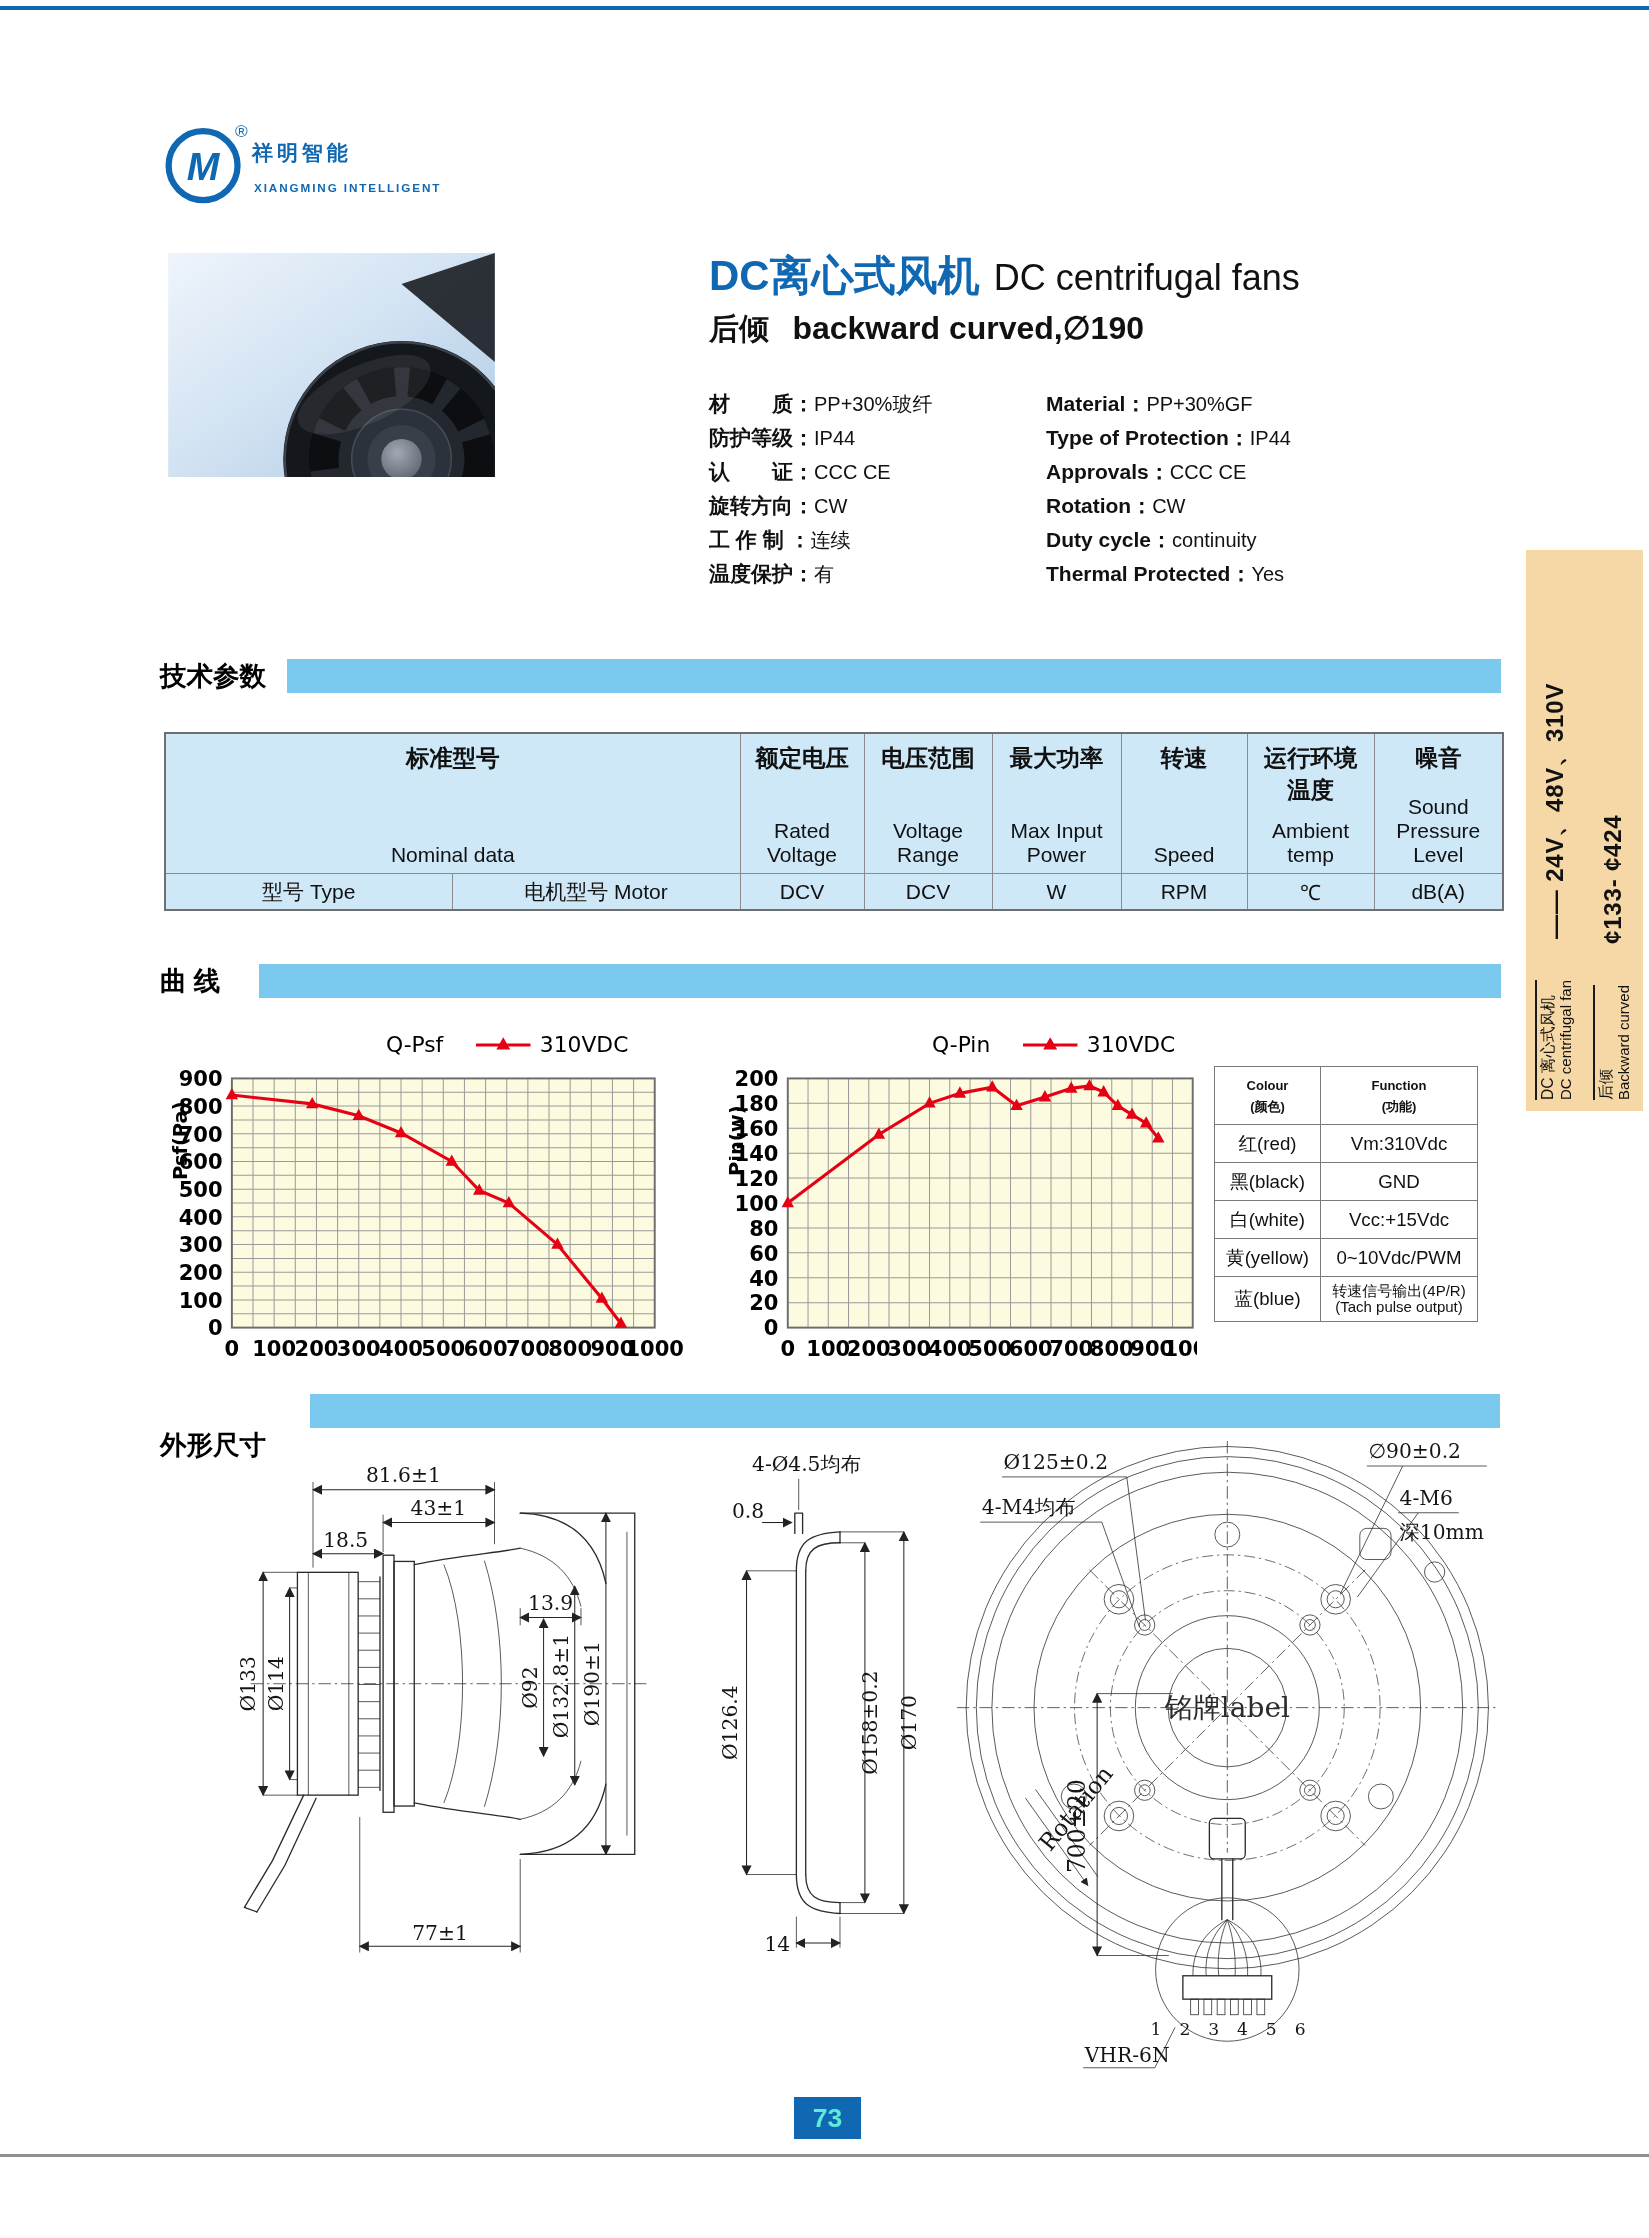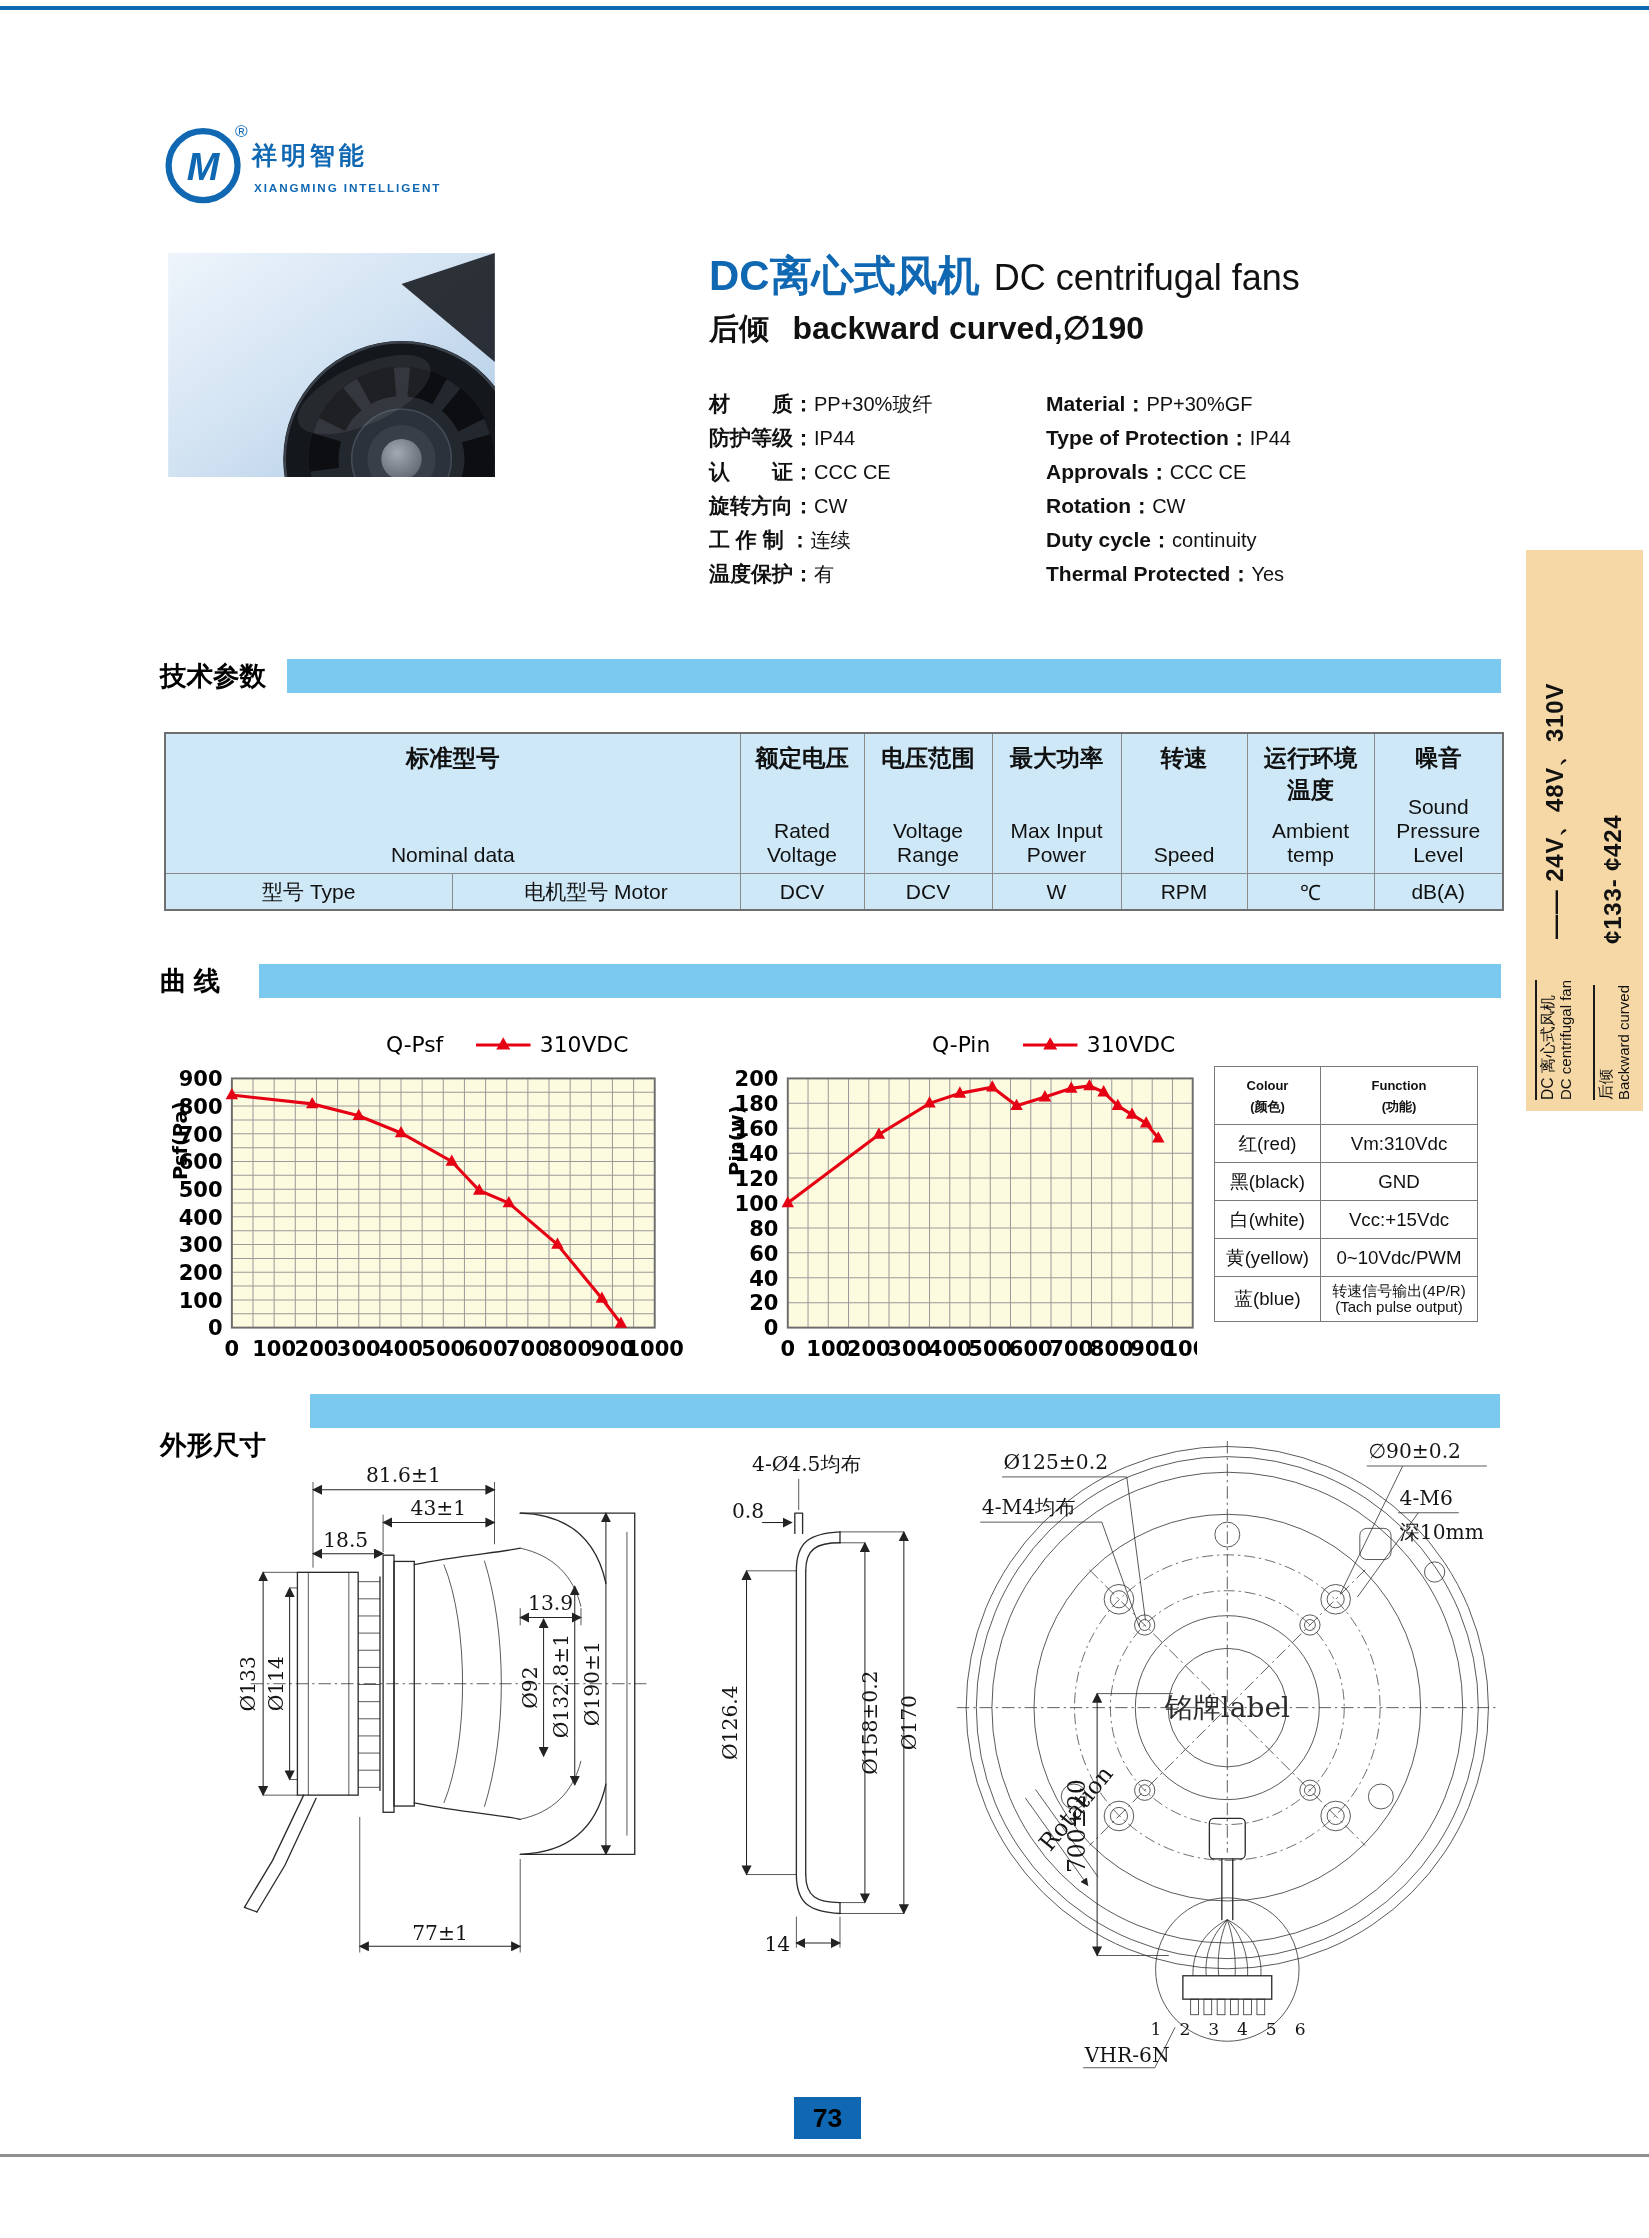--- a/index.html
+++ b/index.html
@@ -1,21 +1,21 @@
 <!DOCTYPE html>
 <html style="font-size:12.5px"><head>
 <meta charset="utf-8">
 <style>
   html,body{margin:0;padding:0;background:#fff;}
   .page{position:relative;width:1649px;height:2239px;background:#fff;overflow:hidden;
         font-family:"Liberation Sans",sans-serif;color:#111;}
   .abs{position:absolute;}
   .rule{position:absolute;left:0;width:1649px;}
   
-  .logo-cn{font-size:25px;font-weight:700;color:#1068B3;letter-spacing:3.9px;}
+  .logo-cn{font-size:21px;font-weight:700;color:#1068B3;letter-spacing:3.9px;}
   .logo-en{font-size:11.7px;font-weight:700;color:#1068B3;letter-spacing:1.9px;}
   
   .t-cn{font-size:42px;font-weight:700;color:#1068B3;}
   .t-en{font-size:36px;font-weight:500;color:#111;margin-left:14px;}
   .st-cn{font-size:30px;font-weight:700;color:#111;}
   .st-en{font-size:32px;font-weight:600;color:#111;margin-left:23.4px;}
   
   .specs{width:795px;}
   .srow{display:flex;height:34px;align-items:center;}
   .shalf-l{width:337px;flex:none;}
@@ -58,21 +58,21 @@
   .vwrap{position:absolute;left:1526px;top:550px;width:117px;height:561px;background:#F6D8A6;}
   .vinner{position:absolute;left:0;top:0;width:561px;height:117px;
           transform:rotate(-90deg) translateX(-561px);transform-origin:top left;
           display:flex;flex-direction:column;}
   .vrow{display:flex;align-items:center;gap:41px;padding-left:11px;height:58px;}
   .vsmall{border-top:2.3px solid #1a1a1a;padding-top:2.3px;font-size:15.6px;line-height:18px;white-space:nowrap;}
   .vsmall .en{font-size:15px;}
   .vbig{font-size:24px;font-weight:600;white-space:nowrap;letter-spacing:0.8px;}
   
   .pagebox{position:absolute;left:794px;top:2097px;width:67px;height:42px;background:#1068B3;
-           color:#000000;font-size:26.5px;font-weight:600;display:flex;align-items:center;justify-content:center;}
+           color:#5eead4;font-size:26.5px;font-weight:600;display:flex;align-items:center;justify-content:center;}
 </style>
 </head>
 <body>
 
 <div class="page">
 
   <div class="rule" style="top:6.2px;height:3.9px;background:#1068B3;"></div>
 
   <div class="abs" style="left:160px;top:117px;width:468px;height:94px;">
     <svg width="94" height="94" viewBox="0 0 120 120" style="position:absolute;left:0;top:0;">

